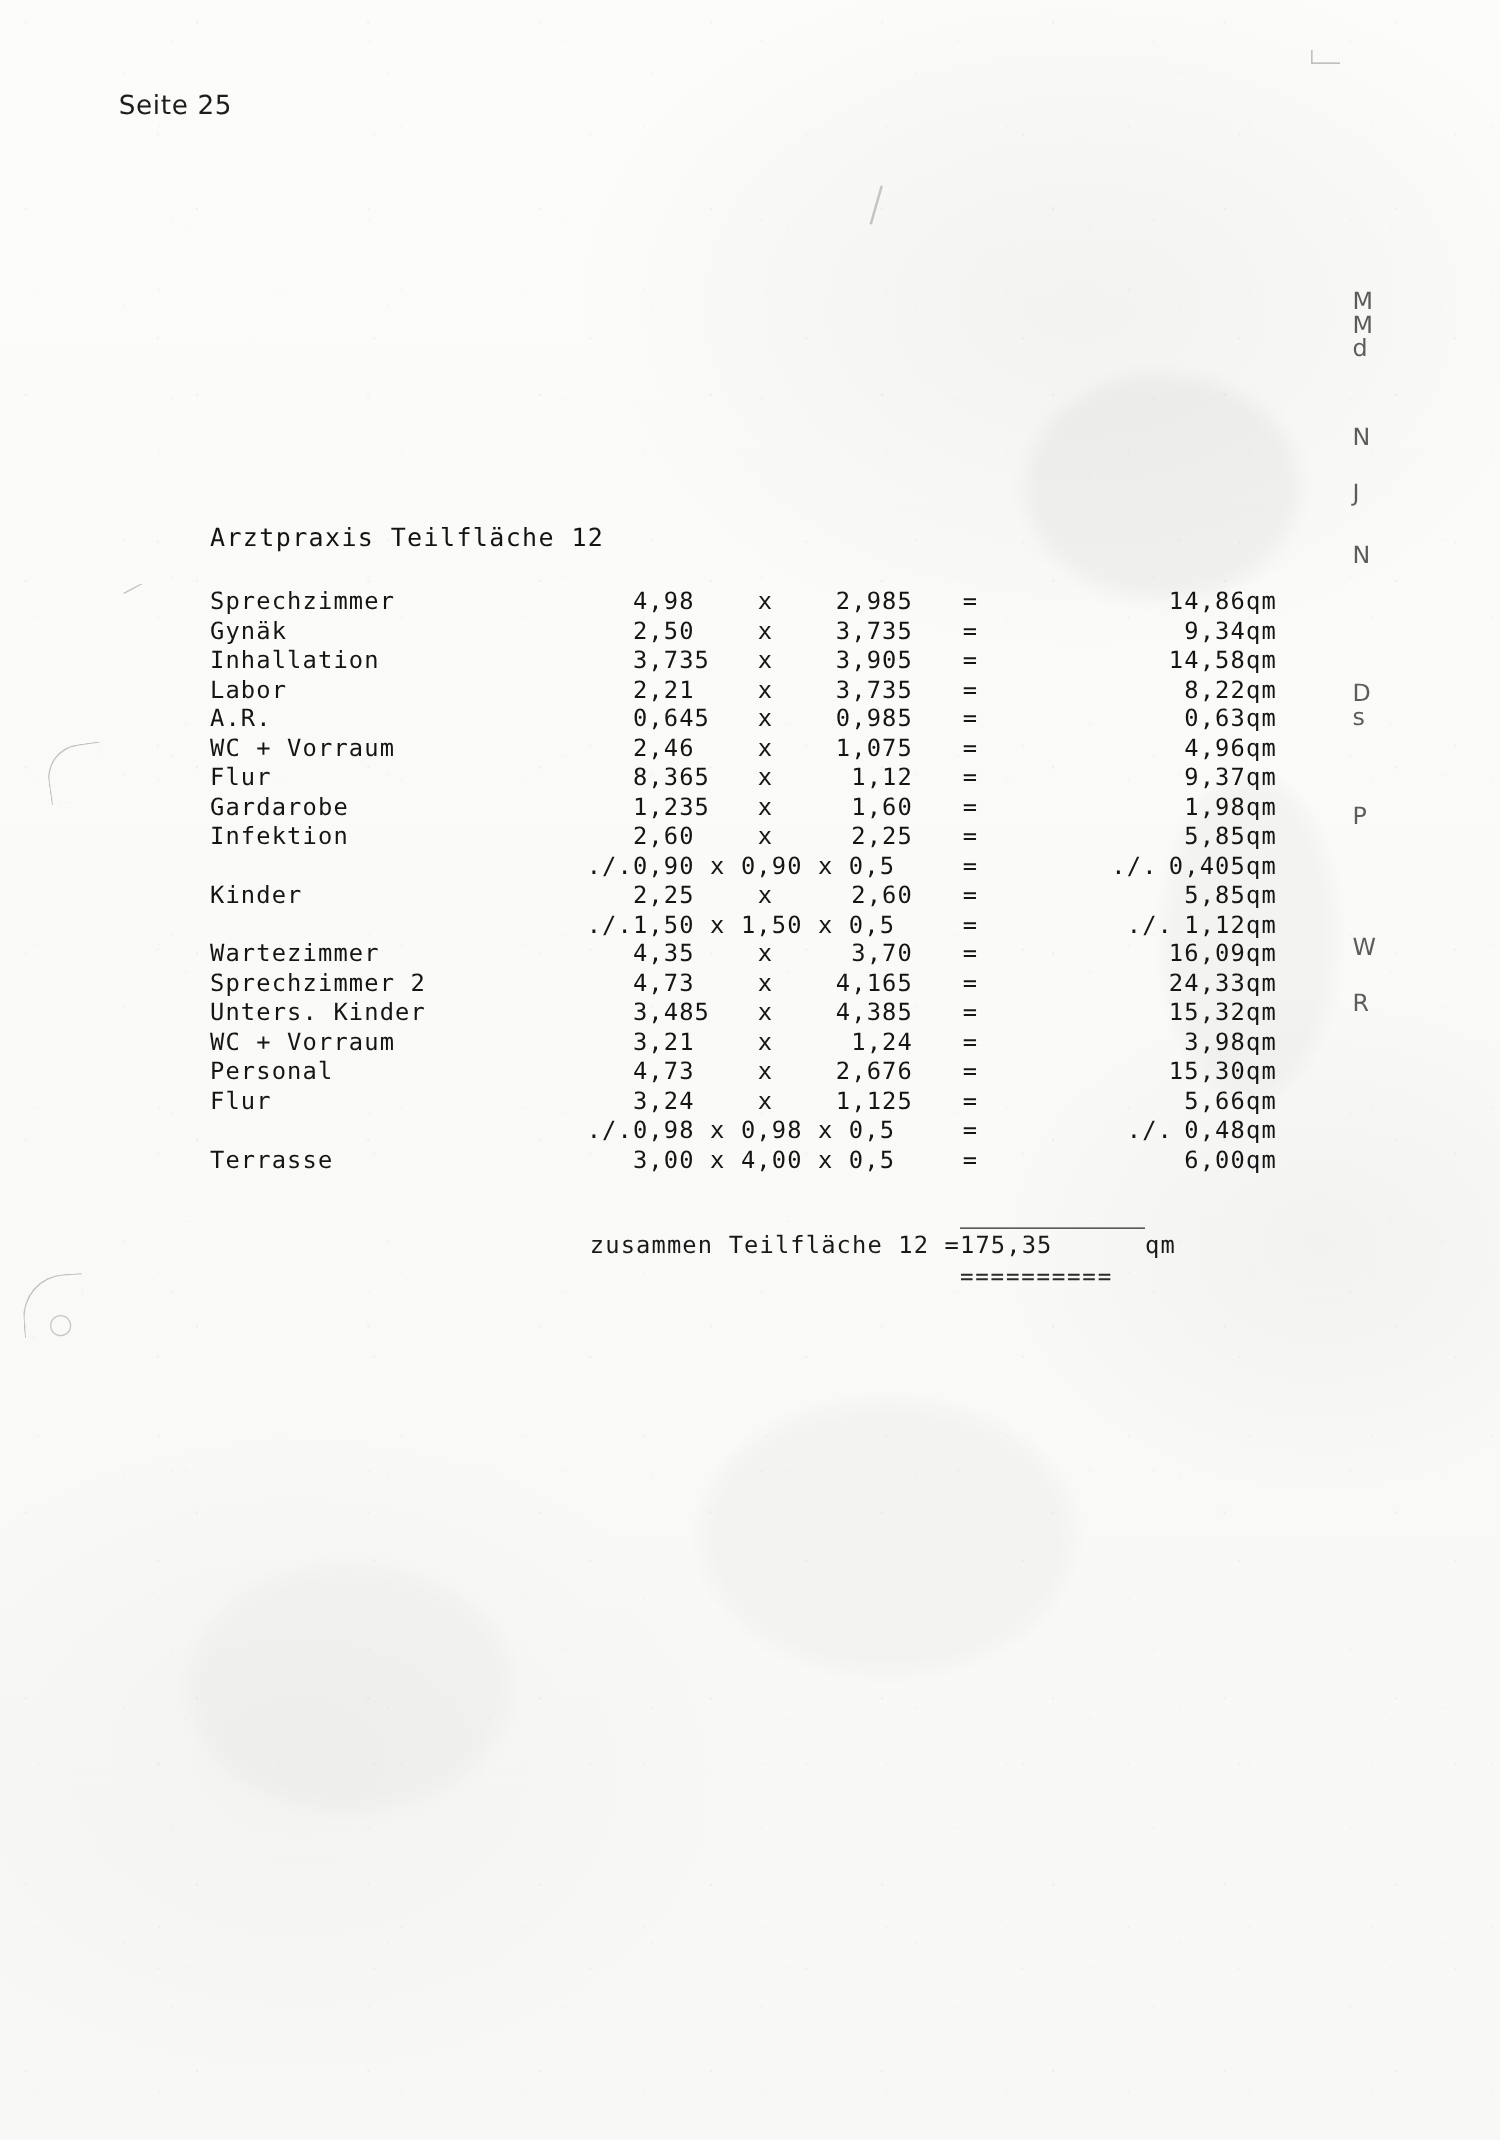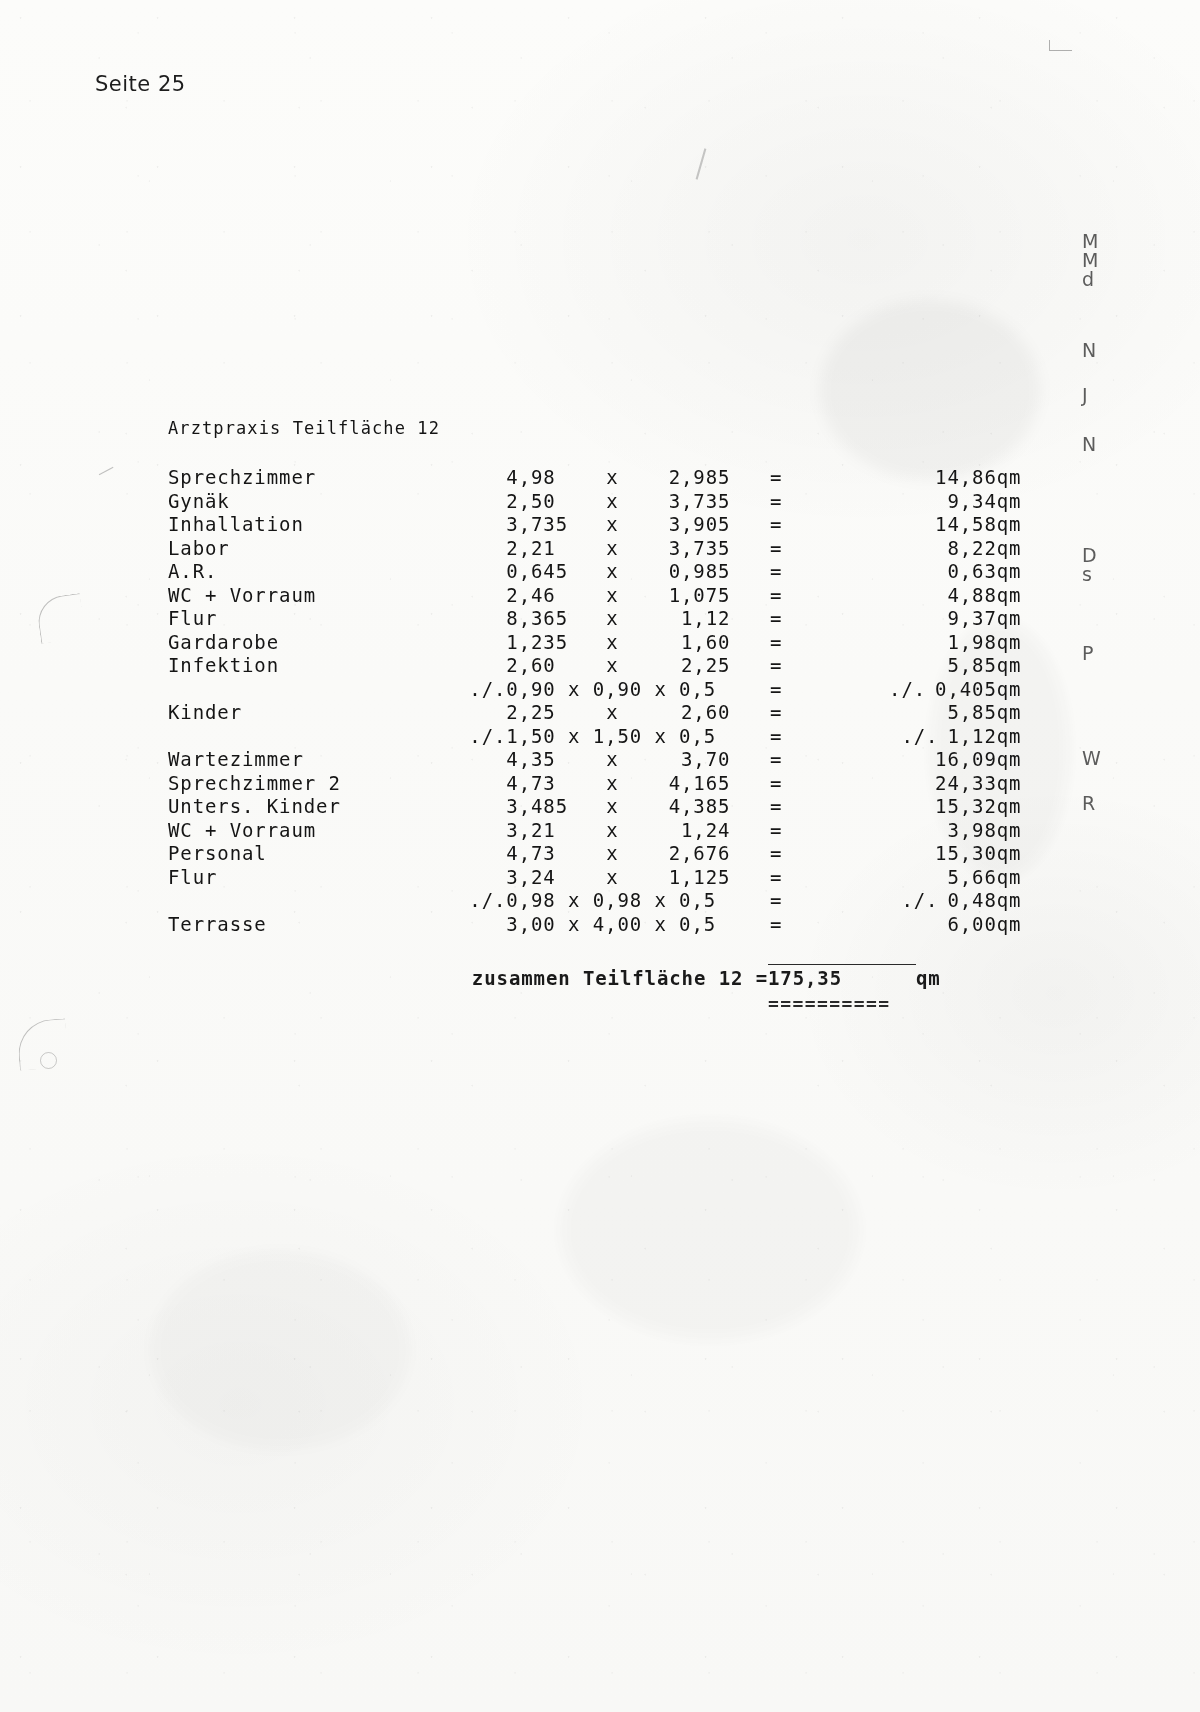--- a/index.html
+++ b/index.html
@@ -53,21 +53,21 @@
   }
 
   
   .block {
     position: absolute;
     left: 168px;
     top: 418px;
     width: 880px;
   }
   .heading {
-    font-size: 17px;
+    font-size: 20px;
     letter-spacing: 1.1px;
     margin-bottom: 28px;
     color: #141414;
     white-space: nowrap;
   }
 
   table.rooms {
     border-collapse: collapse;
     font-size: 19px;
     letter-spacing: 0.9px;
@@ -89,25 +89,24 @@
 
   .dim-a  { display: inline-block; width: 84px; text-align: left; }
   .dim-x  { display: inline-block; width: 44px; text-align: center; }
   .dim-b  { display: inline-block; width: 96px; text-align: right; }
   .dim-full { display: inline-block; }
 
   .res-prefix { display: inline-block; width: 46px; text-align: left; }
 
   
   .total-wrap {
-    margin-top: 28px;
+    margin-top: 42px;
     font-size: 19px;
     letter-spacing: 0.9px;
     position: relative;
-    font-weight: bold;
   }
   table.total {
     border-collapse: collapse;
     font-size: 19px;
     letter-spacing: 0.9px;
   }
   table.total td {
     padding: 0;
     height: 26px;
     line-height: 26px;
@@ -277,21 +276,21 @@
             <td class="c-dimension"><span class="dim-a">0,645</span><span class="dim-x">x</span><span class="dim-b">0,985</span></td>
             <td class="c-eq">=</td>
             <td class="c-result"><span class="res-prefix"></span><span>0,63</span></td>
             <td class="c-unit">qm</td>
           </tr>
           <tr>
             <td class="c-name">WC + Vorraum</td>
             <td class="c-minus"></td>
             <td class="c-dimension"><span class="dim-a">2,46</span><span class="dim-x">x</span><span class="dim-b">1,075</span></td>
             <td class="c-eq">=</td>
-            <td class="c-result"><span class="res-prefix"></span><span>4,88</span></td>
+            <td class="c-result"><span class="res-prefix"></span><span>4,96</span></td>
             <td class="c-unit">qm</td>
           </tr>
           <tr>
             <td class="c-name">Flur</td>
             <td class="c-minus"></td>
             <td class="c-dimension"><span class="dim-a">8,365</span><span class="dim-x">x</span><span class="dim-b">1,12</span></td>
             <td class="c-eq">=</td>
             <td class="c-result"><span class="res-prefix"></span><span>9,37</span></td>
             <td class="c-unit">qm</td>
           </tr>

